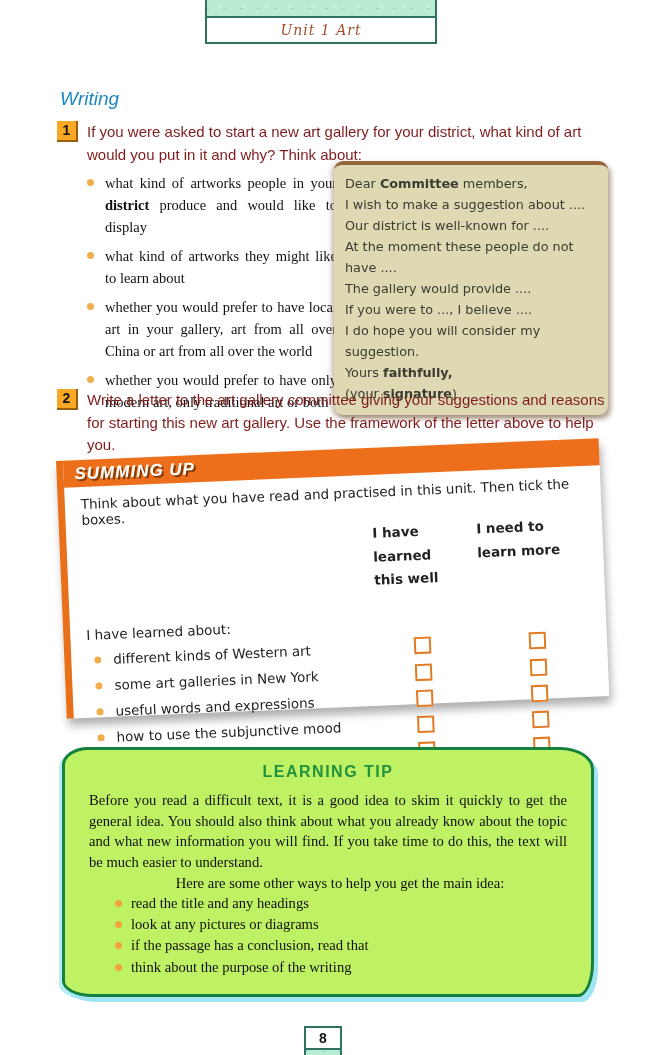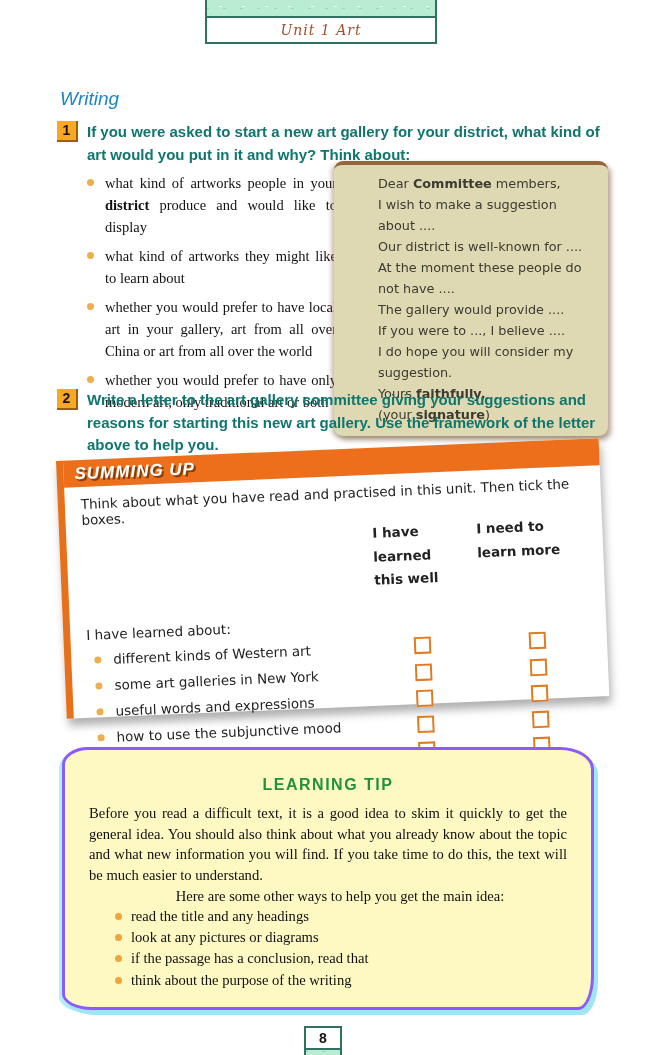--- a/index.html
+++ b/index.html
@@ -20,38 +20,38 @@
   
   .writing-title{position:absolute;left:60px;top:88px;font-size:19px;font-weight:normal;
     font-style:italic;color:#1b87c2;}
 
   .task{position:absolute;display:flex;gap:9px;}
   .task1{left:57px;top:121px;width:560px;}
   .task2{left:57px;top:389px;width:560px;}
   .badge{flex:0 0 auto;width:19px;height:19px;background:#f9a825;color:#151515;
     font-weight:bold;font-size:14px;text-align:center;line-height:19px;
     border-right:2px solid #9a5f0a;border-bottom:2px solid #9a5f0a;}
-  .task-text{font-weight:bold;font-size:15px;line-height:1.5;color:#0f766e;}
+  .task-text{font-weight:normal;font-size:15px;line-height:1.5;color:#7f1d1d;}
 
   
   .q-bullets{position:absolute;left:85px;top:172px;width:252px;margin:0;padding:0;list-style:none;}
   .q-bullets li{position:relative;padding-left:20px;margin-bottom:7px;
     font-family:"Liberation Serif",serif;font-size:14.5px;line-height:1.52;
     text-align:justify;color:#111;}
   .dot{position:absolute;left:2px;top:7px;width:7px;height:7px;border-radius:50%;
     background:#f0ad4d;}
   .bold-seg{font-weight:bold;}
 
   
   .letter{position:absolute;left:334px;top:161px;width:252px;background:#ded9b3;
     border-radius:9px;padding:9px 11px 10px 11px;
     border-top:4px solid #96653c;
     box-shadow:3px 4px 5px rgba(120,95,65,0.55),-3px 2px 4px rgba(120,95,65,0.35);}
   .letter-line{font-family:"DejaVu Sans",sans-serif;font-size:12.8px;color:#3b3b30;
-    line-height:1.64;margin-left:33px;}
+    line-height:1.64;}
 
   
   .summing{position:absolute;left:56px;top:461px;width:536px;height:258px;
     background:#ffffff;border-left:7px solid #e8701a;
     transform:rotate(-2.4deg);transform-origin:top left;
     box-shadow:2px 7px 8px rgba(80,80,80,0.45);}
   .sum-banner{height:27px;background:#ed6f1b;display:flex;align-items:center;
     padding-left:11px;}
   .sum-title{color:#ffffff;font-weight:bold;font-style:italic;font-size:17px;
     letter-spacing:1px;text-shadow:2px 2px 0 rgba(95,45,5,0.75);}
@@ -61,24 +61,24 @@
   .col-head{font-weight:bold;font-size:13.5px;line-height:1.75;white-space:pre-line;
     padding-top:4px;}
   .sum-lead{font-size:13.5px;padding-top:22px;padding-bottom:4px;}
   .sum-item{position:relative;padding-left:26px;font-size:13.5px;line-height:1.2;
     padding-top:5px;padding-bottom:5px;}
   .sum-item .dot{left:7px;top:10px;background:#f0ad4d;}
   .cb-cell{display:flex;justify-content:center;align-items:center;}
   .cb{width:13px;height:13px;border:2px solid #e07b23;background:#fff;cursor:pointer;}
 
   
-  .tip{position:absolute;left:62px;top:747px;width:478px;background:#fef9c3;
-    border:3px solid #8b5cf6;
+  .tip{position:absolute;left:62px;top:747px;width:478px;background:#bef264;
+    border:3px solid #15803d;
     border-radius:26px 34px 16px 30px / 18px 22px 34px 16px;
-    padding:26px 24px 16px 24px;
+    padding:13px 24px 16px 24px;
     box-shadow:4px 5px 0 #9fe6f2,-3px 3px 0 #b5ecf5;}
   .tip-title{text-align:center;color:#22913b;font-weight:bold;font-size:16px;
     letter-spacing:1.5px;margin-bottom:9px;}
   .tip-para{font-family:"Liberation Serif",serif;font-size:14.6px;line-height:1.42;
     text-align:justify;color:#101010;margin:0;}
   .tip-lead{font-family:"Liberation Serif",serif;font-size:14.6px;color:#101010;
     text-indent:24px;margin:2px 0 1px 0;text-align:center;}
   .tip-bullets{margin:0;padding:0 0 0 26px;list-style:none;}
   .tip-bullets li{position:relative;padding-left:16px;font-family:"Liberation Serif",serif;
     font-size:14.6px;line-height:1.46;color:#101010;}

